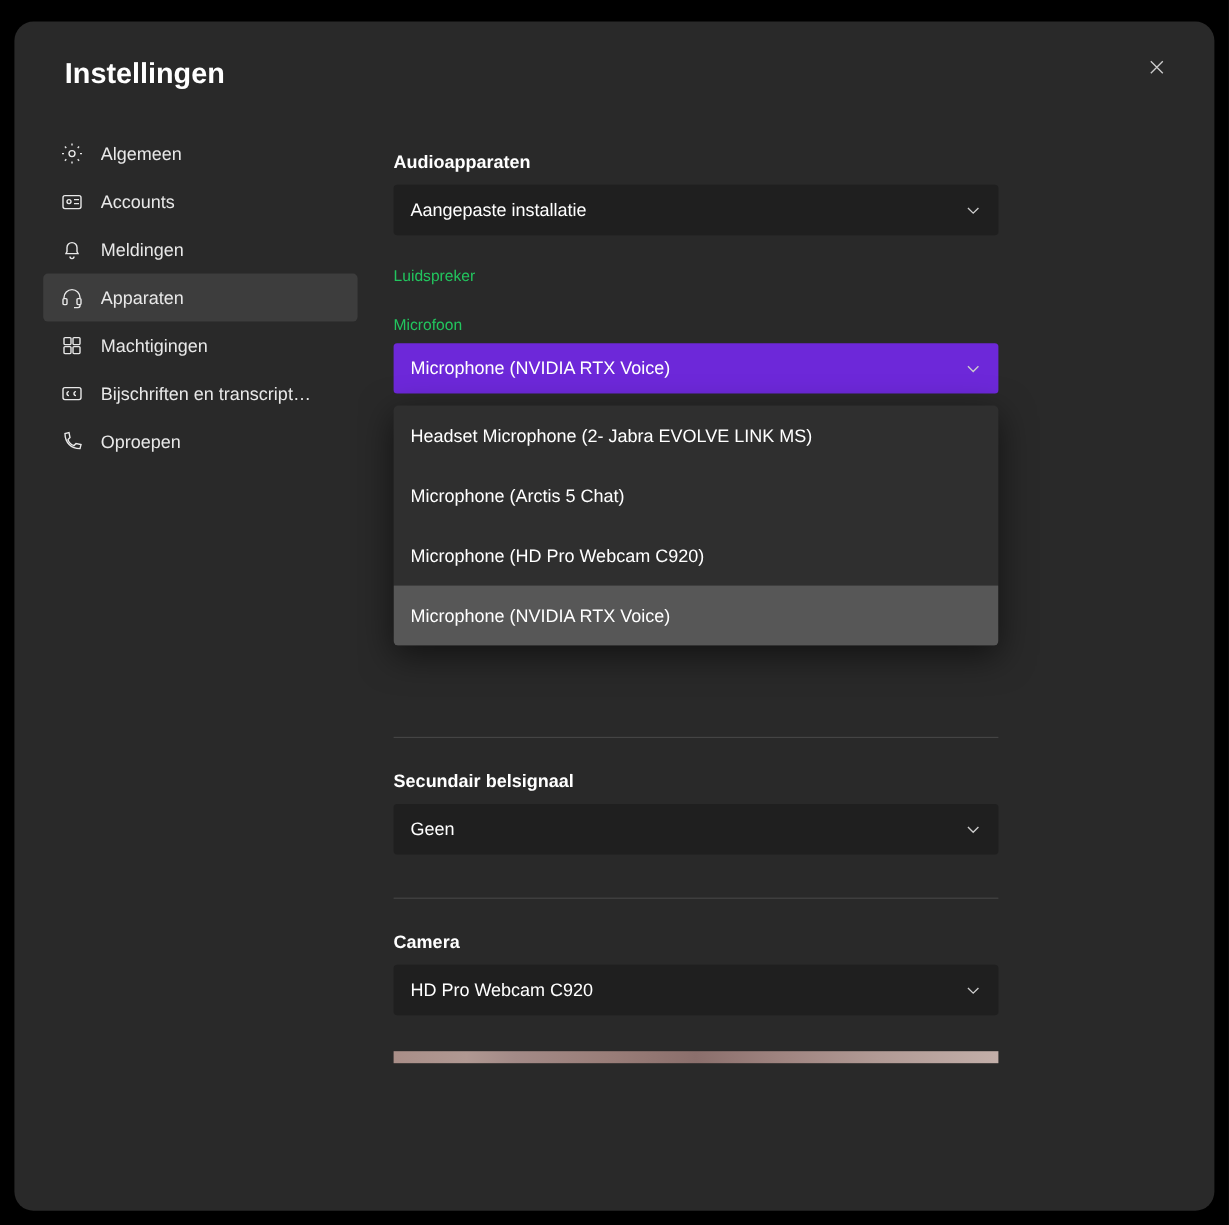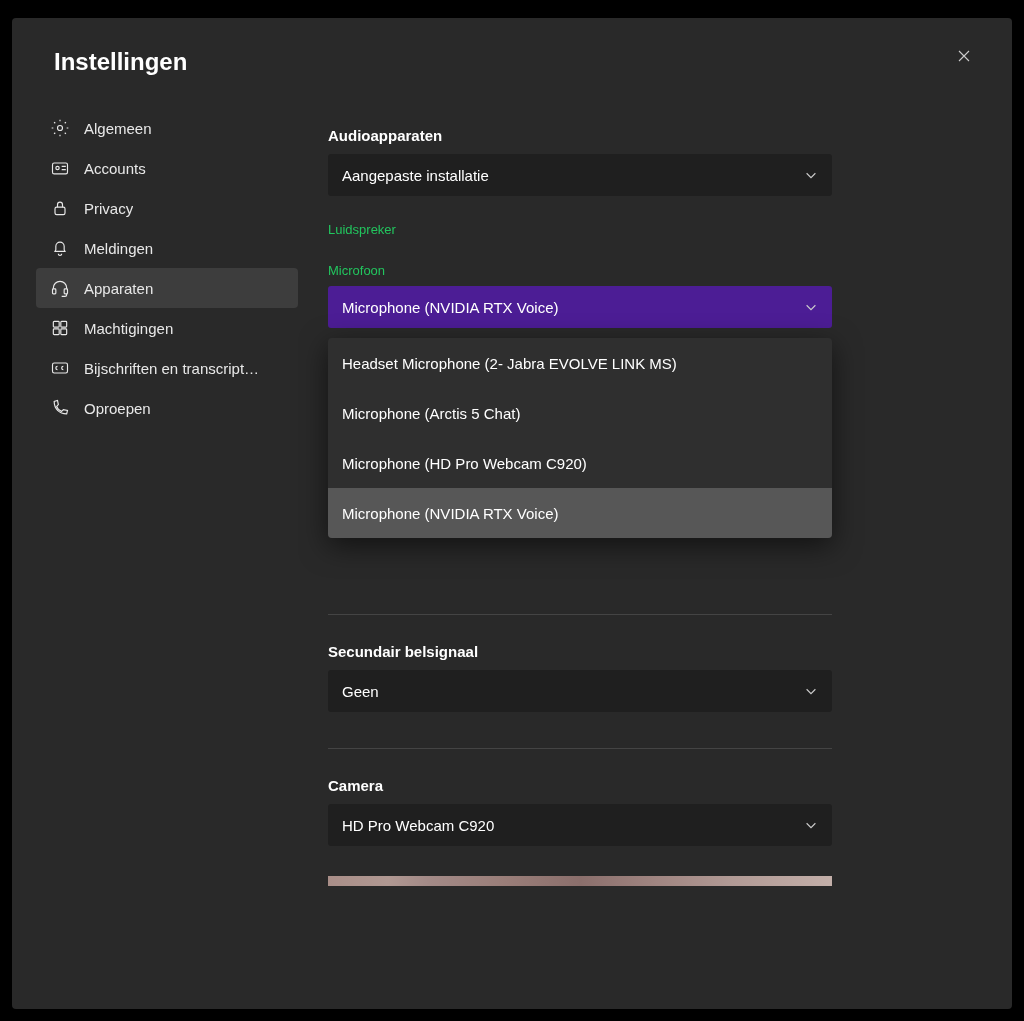--- a/index.html
+++ b/index.html
@@ -9,21 +9,21 @@
     background: #000;
     font-family: "Segoe UI", "Helvetica Neue", Arial, sans-serif;
     color: #fff;
     overflow: hidden;
     font-size: 15px;
   }
   .modal {
     position: absolute;
     top: 18px; left: 12px; right: 12px; bottom: 12px;
     background: #292929;
-    border-radius: 4px;
+    border-radius: 16px;
     padding: 28px 0 0 0;
     display: flex;
     flex-direction: column;
   }
   .modal-header {
     display: flex;
     align-items: center;
     justify-content: space-between;
     padding: 0 32px 20px 42px;
   }
@@ -99,21 +99,21 @@
     background: #1f1f1f;
     border-radius: 3px;
     display: flex;
     align-items: center;
     justify-content: space-between;
     padding: 0 14px;
     cursor: pointer;
     color: #fff;
     gap: 18px;
   }
-  .select.open { background: #4c1d95; }
+  .select.open { background: #6d28d9; }
   .select .chevron {
     width: 14px; height: 14px;
     color: #ccc;
     flex-shrink: 0;
   }
   .dropdown {
     position: absolute;
     top: 100%;
     left: 0;
     width: 100%;
@@ -183,29 +183,20 @@
         <span class="icon">
           <svg viewBox="0 0 24 24" fill="none" stroke="currentColor" stroke-width="1.4">
               <rect x="3" y="6" width="18" height="13" rx="2"></rect>
               <circle cx="9" cy="12" r="2"></circle>
               <path d="M14 10h5M14 14h5"></path>
             </svg>
         </span>
         <span class="label">Accounts</span>
       </div>
 
-      <div class="nav-item">
-        <span class="icon">
-          <svg viewBox="0 0 24 24" fill="none" stroke="currentColor" stroke-width="1.4">
-              <rect x="6" y="11" width="12" height="9" rx="2"></rect>
-              <path d="M9 11V8a3 3 0 0 1 6 0v3"></path>
-            </svg>
-        </span>
-        <span class="label">Privacy</span>
-      </div>
 
       <div class="nav-item">
         <span class="icon">
           <svg viewBox="0 0 24 24" fill="none" stroke="currentColor" stroke-width="1.4">
               <path d="M18 16H6l1-2V10a5 5 0 0 1 10 0v4l1 2z"></path>
               <path d="M10 19a2 2 0 0 0 4 0"></path>
             </svg>
         </span>
         <span class="label">Meldingen</span>
       </div>

